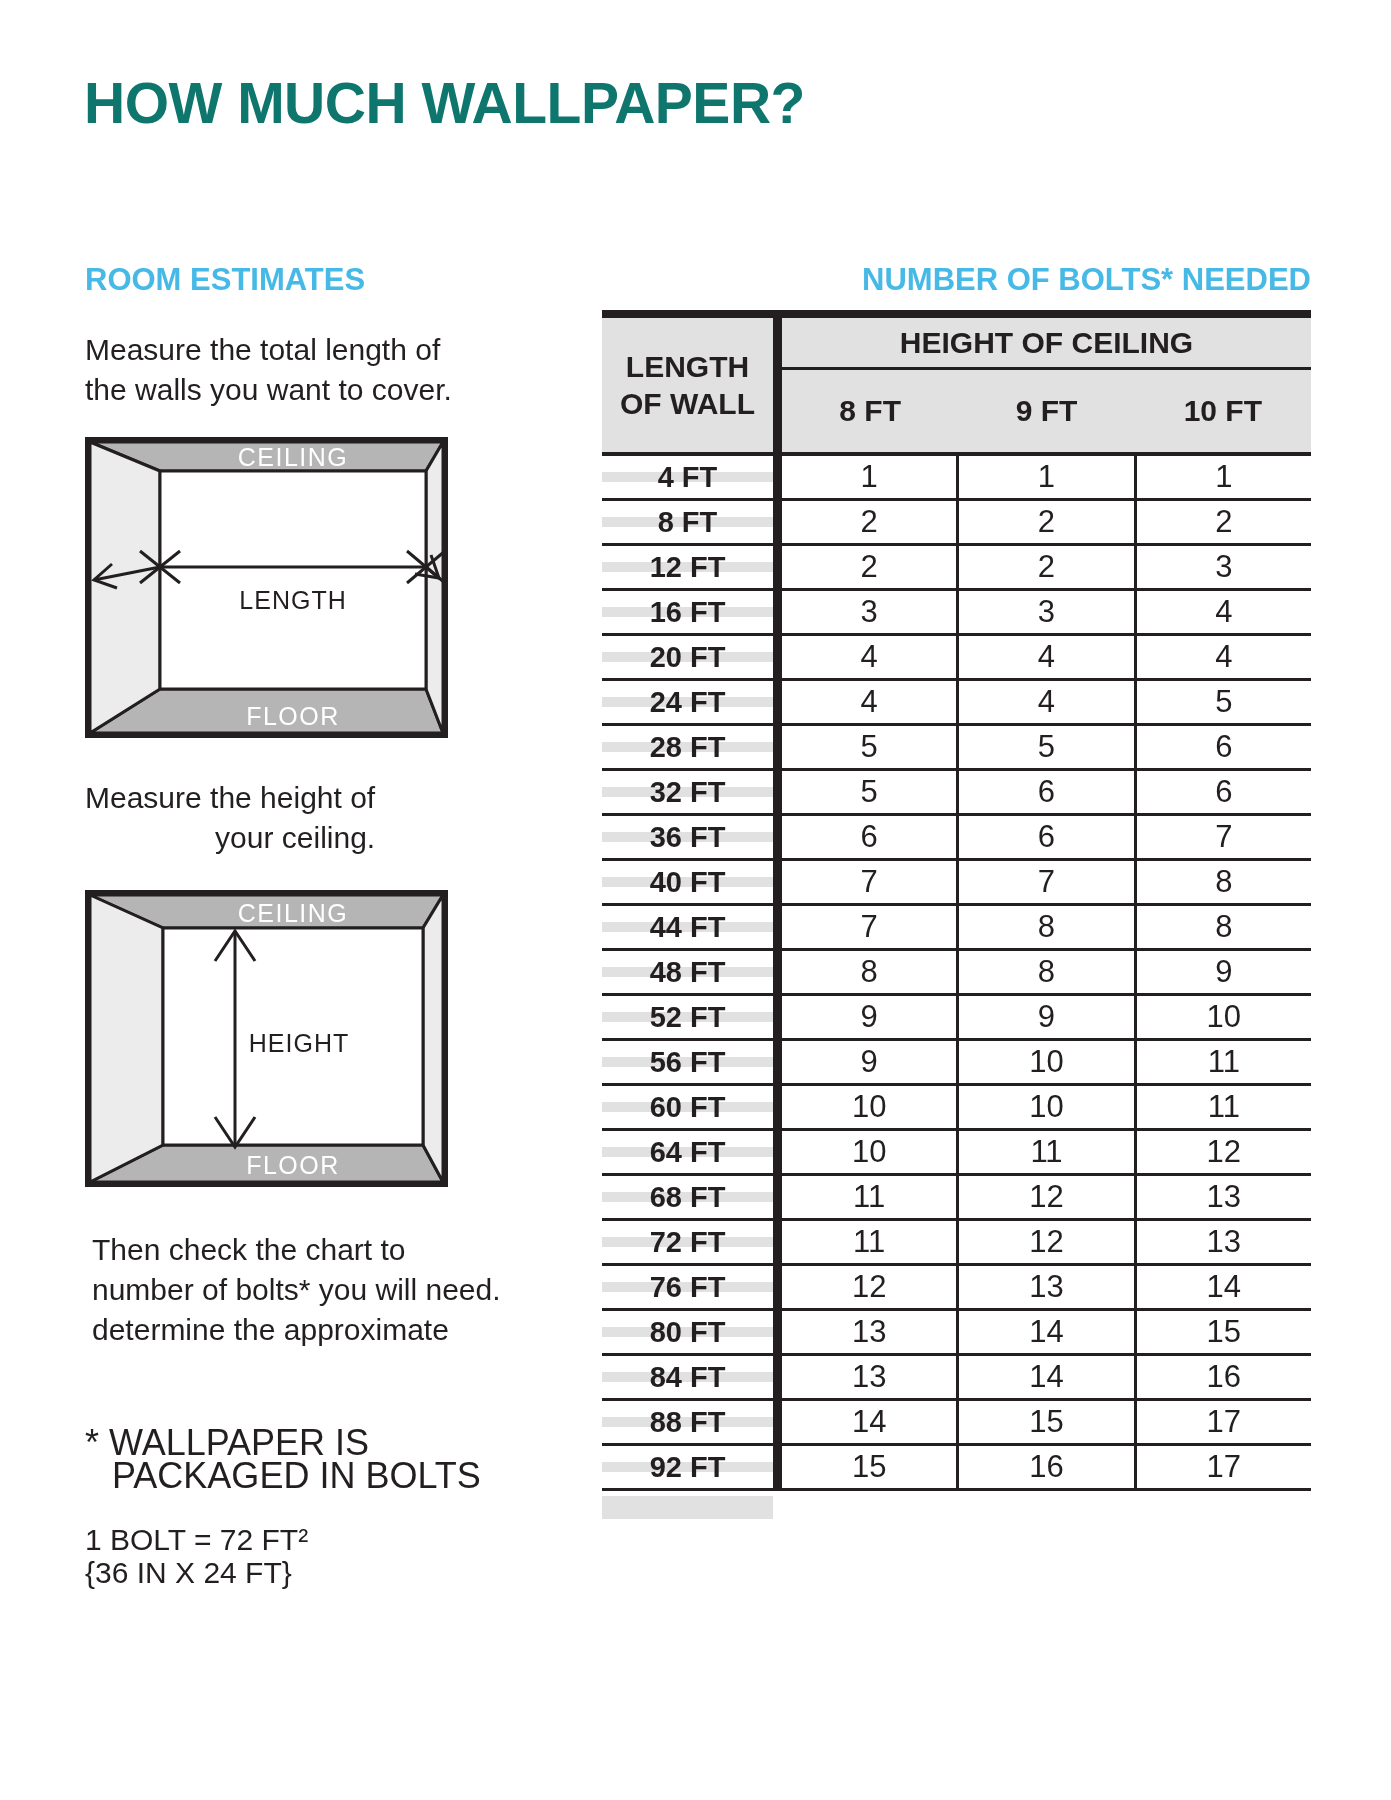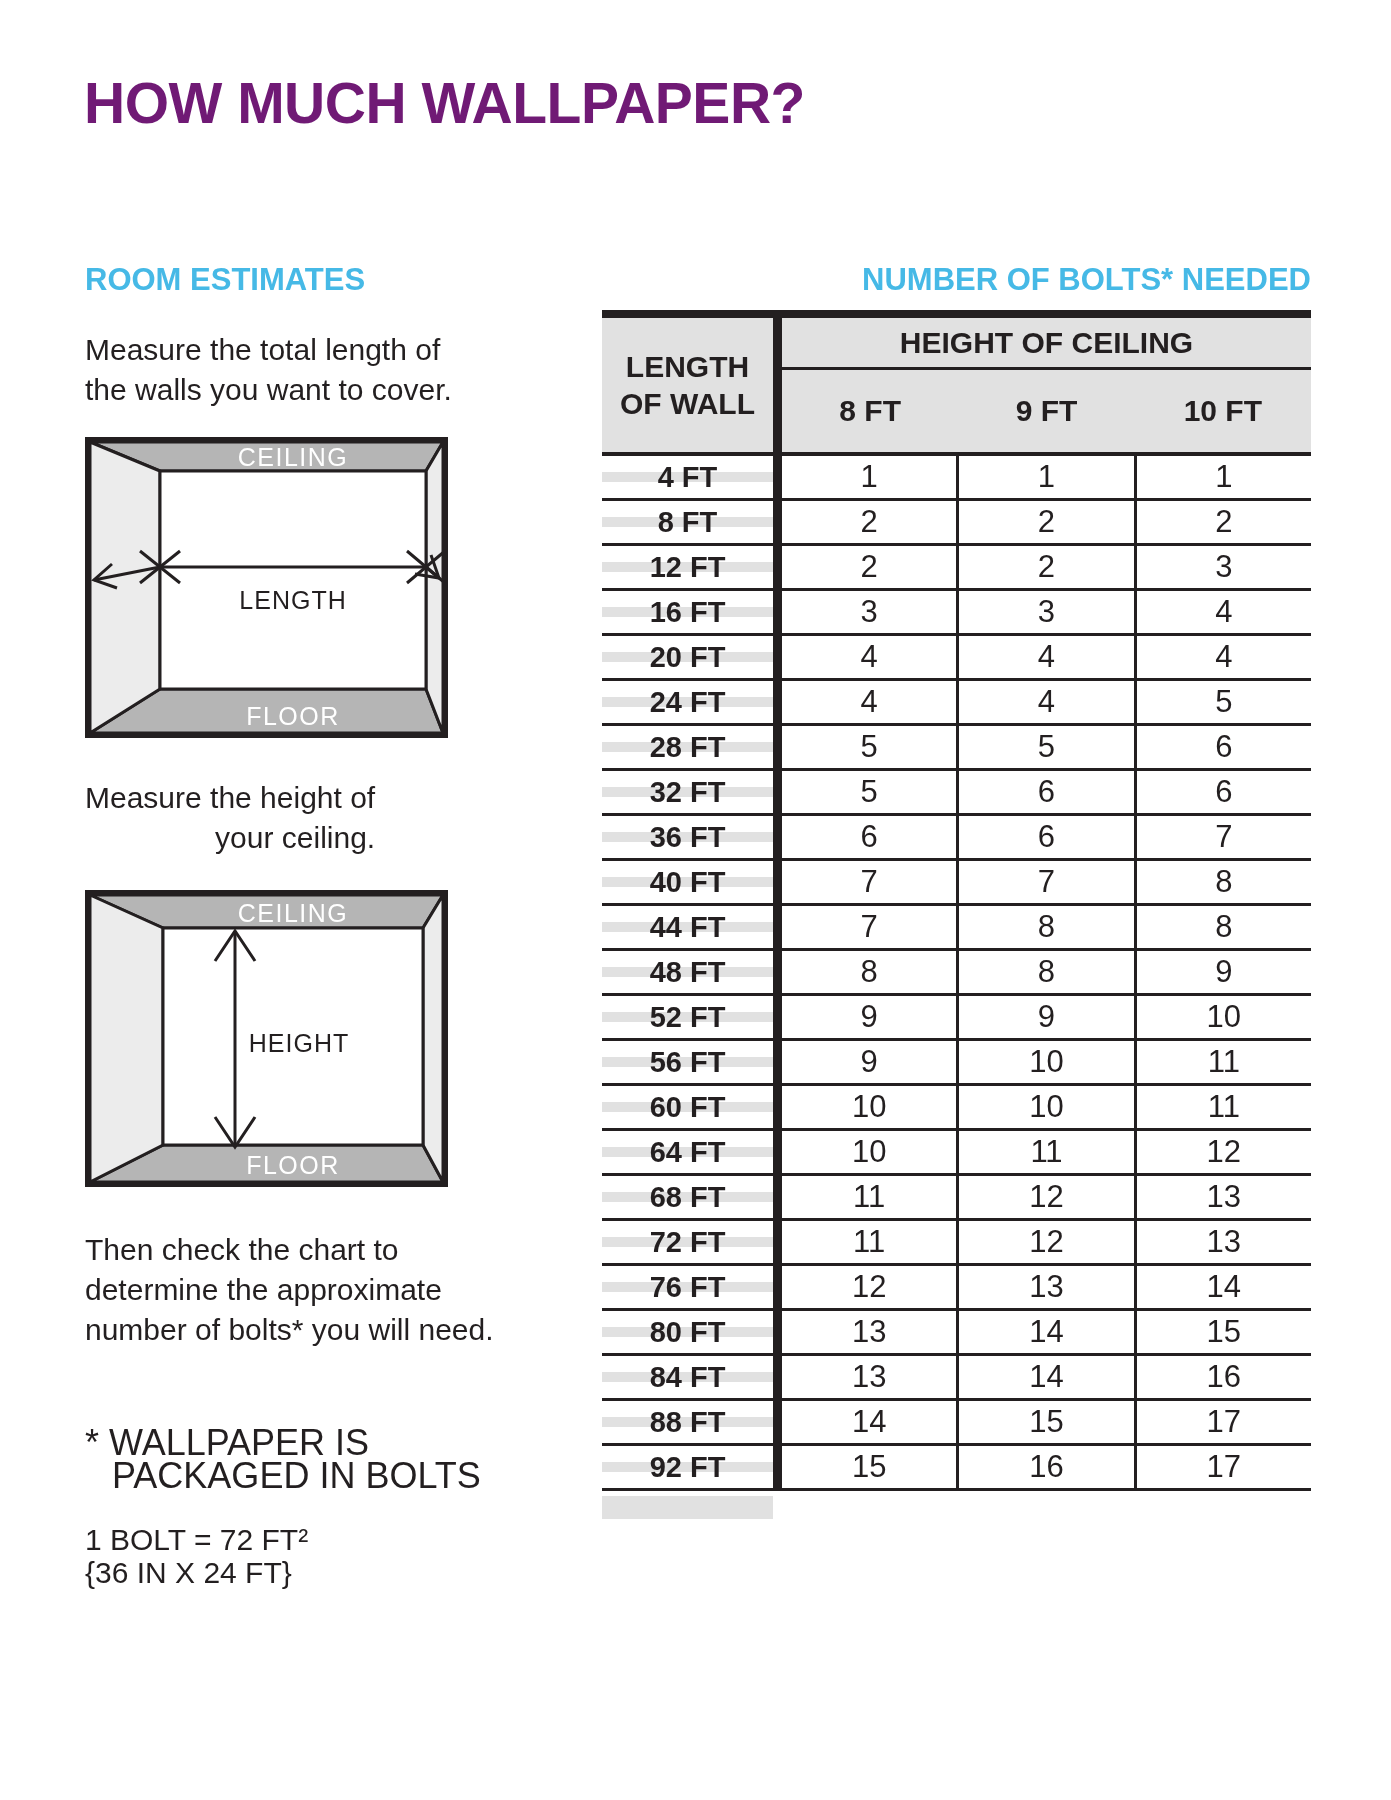--- a/index.html
+++ b/index.html
@@ -9,32 +9,32 @@
     width:1391px; height:1800px;
     overflow:hidden;
     font-family:"Liberation Sans", sans-serif;
     color:#231F20;
   }
   .abs { position:absolute; }
 
   .page-title {
     left:84px; top:74px;
     font-size:57px; font-weight:bold; line-height:1.05;
-    color:#701a75; letter-spacing:-0.5px;
+    color:#0f766e; letter-spacing:-0.5px;
   }
   .section-heading {
     font-size:31px; font-weight:bold; color:#46B9E6; letter-spacing:0;
   }
   .left-heading { left:85px; top:262px; }
   .table-heading { left:602px; top:262px; width:709px; text-align:right; }
 
   .body-text { left:85px; font-size:30px; line-height:40px; color:#231F20; }
   .para1 { top:330px; }
   .para2 { top:778px;text-align:right; }
-  .para3 { top:1230px; }
+  .para3 { top:1230px;margin-left:7px; }
 
   .footnote { left:85px; top:1426px; font-size:36px; font-weight:normal; line-height:33px; }
   .footnote .indent { padding-left:27px; }
   .bolt-spec { left:85px; top:1523px; font-size:30px; font-weight:normal; line-height:33px; }
 
   .diagram { display:block; }
   .diagram-1 { left:85px; top:437px; }
   .diagram-2 { left:85px; top:890px; }
   svg text { font-family:"Liberation Sans", sans-serif; }
   .svg-band-label { fill:#ffffff; font-size:25px; letter-spacing:1.5px; }
@@ -135,22 +135,22 @@
     <polyline points="130,71 150,41 170,71"></polyline>
     <polyline points="130,227 150,257 170,227"></polyline>
   </g>
   <text class="svg-band-label" x="208" y="32" text-anchor="middle">CEILING</text>
   <text class="svg-band-label" x="208" y="284" text-anchor="middle">FLOOR</text>
   <text class="svg-measure-label" x="214" y="162" text-anchor="middle">HEIGHT</text>
 </svg>
 
 <div class="abs body-text para3">
   <div>Then check the chart to</div>
+  <div>number of bolts* you will need.</div>
   <div>determine the approximate</div>
-  <div>number of bolts* you will need.</div>
 </div>
 
 <div class="abs footnote">
   <div>* WALLPAPER IS</div>
   <div class="indent">PACKAGED IN BOLTS</div>
 </div>
 
 <div class="abs bolt-spec">
   <div>1 BOLT = 72 FT²</div>
   <div>{36 IN X 24 FT}</div>

